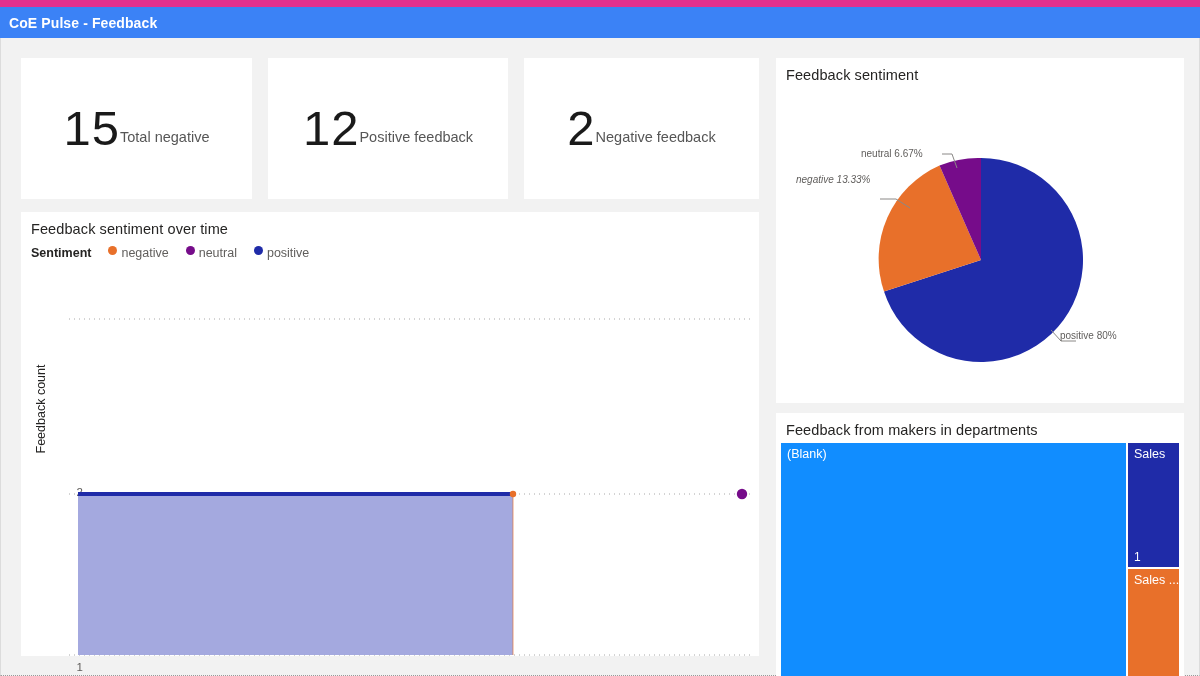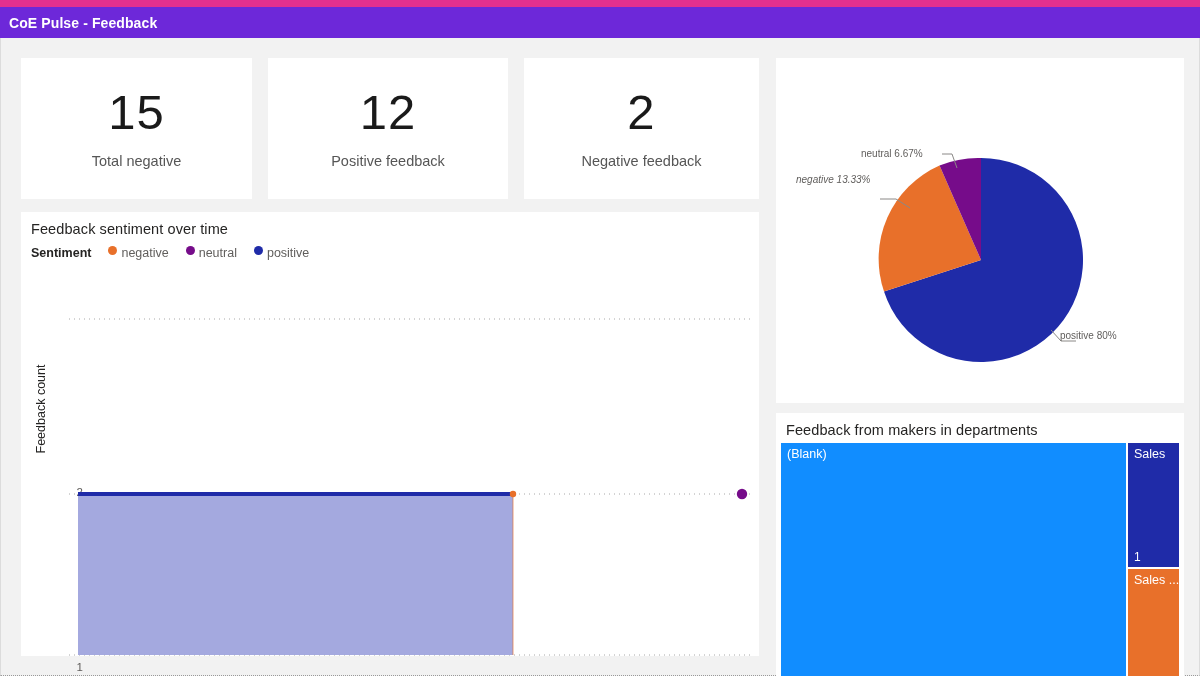--- a/index.html
+++ b/index.html
@@ -12,21 +12,21 @@
 
   
   #app { position: relative; width: 1200px; height: 676px; background: #ffffff; }
 
   #accent-bar {
     position: absolute; left: 0; top: 0; width: 1200px; height: 7px;
     background: #e3308f;
   }
   #title-bar {
     position: absolute; left: 0; top: 7px; width: 1200px; height: 31px;
-    background: #6d28d9;
+    background: #3b82f6;
     display: flex; align-items: center;
   }
   #title-text {
     color: #ffffff; font-size: 14px; font-weight: bold;
     padding-left: 9px; letter-spacing: .1px;
     white-space: nowrap;
   }
 
   #canvas {
     position: absolute; left: 0; top: 38px; width: 1200px; height: 638px;
@@ -38,21 +38,21 @@
 
   
   .panel { position: absolute; background: #ffffff; }
   .panel-title {
     font-size: 14.5px; color: #252423; font-weight: normal;
     padding: 9px 0 0 10px; letter-spacing: .1px; white-space: nowrap;
   }
 
   
   .kpi {
-    display: flex; flex-direction: column;
+    display: flex; flex-direction: row;
     align-items: center; justify-content: center;
   }
   .kpi-value {
     font-size: 49px; color: #1a1a1a; font-weight: 300;
     line-height: 1; letter-spacing: 1px;
   }
   .kpi-label { font-size: 14.5px; color: #565656; margin-top: 16px; }
 
   #card-total    { left: 20px;  top: 20px; width: 231px; height: 141px; }
   #card-positive { left: 267px; top: 20px; width: 240px; height: 141px; }
@@ -167,20 +167,21 @@
 
           <line x1="492" y1="282" x2="492" y2="443" stroke="#e8702a" stroke-width="1.2" opacity="0.55"></line>
           <circle cx="492" cy="282" r="3.2" fill="#e8702a"></circle>
 
           <circle cx="721" cy="282" r="5.2" fill="#760c8a"></circle>
         </svg>
       </div>
     </div>
 
     <div class="panel" id="panel-pie">
+      <div class="panel-title">Feedback sentiment</div>
 
       <svg width="408" height="345" viewBox="0 0 408 345" style="position:absolute; left:0; top:0;">
 
         <path d="M205,100 A102,102 0 1 1 108.0,233.5 L205,202 Z" fill="#1f2ba8"></path>
 
         <path d="M108.0,233.5 A102,102 0 0 1 163.5,107.5 L205,202 Z" fill="#e8702a"></path>
 
         <path d="M163.5,107.5 A102,102 0 0 1 205,100 L205,202 Z" fill="#760c8a"></path>
 
         <polyline points="181,110 176,96 166,96" fill="none" stroke="#8a8886" stroke-width="1"></polyline>

